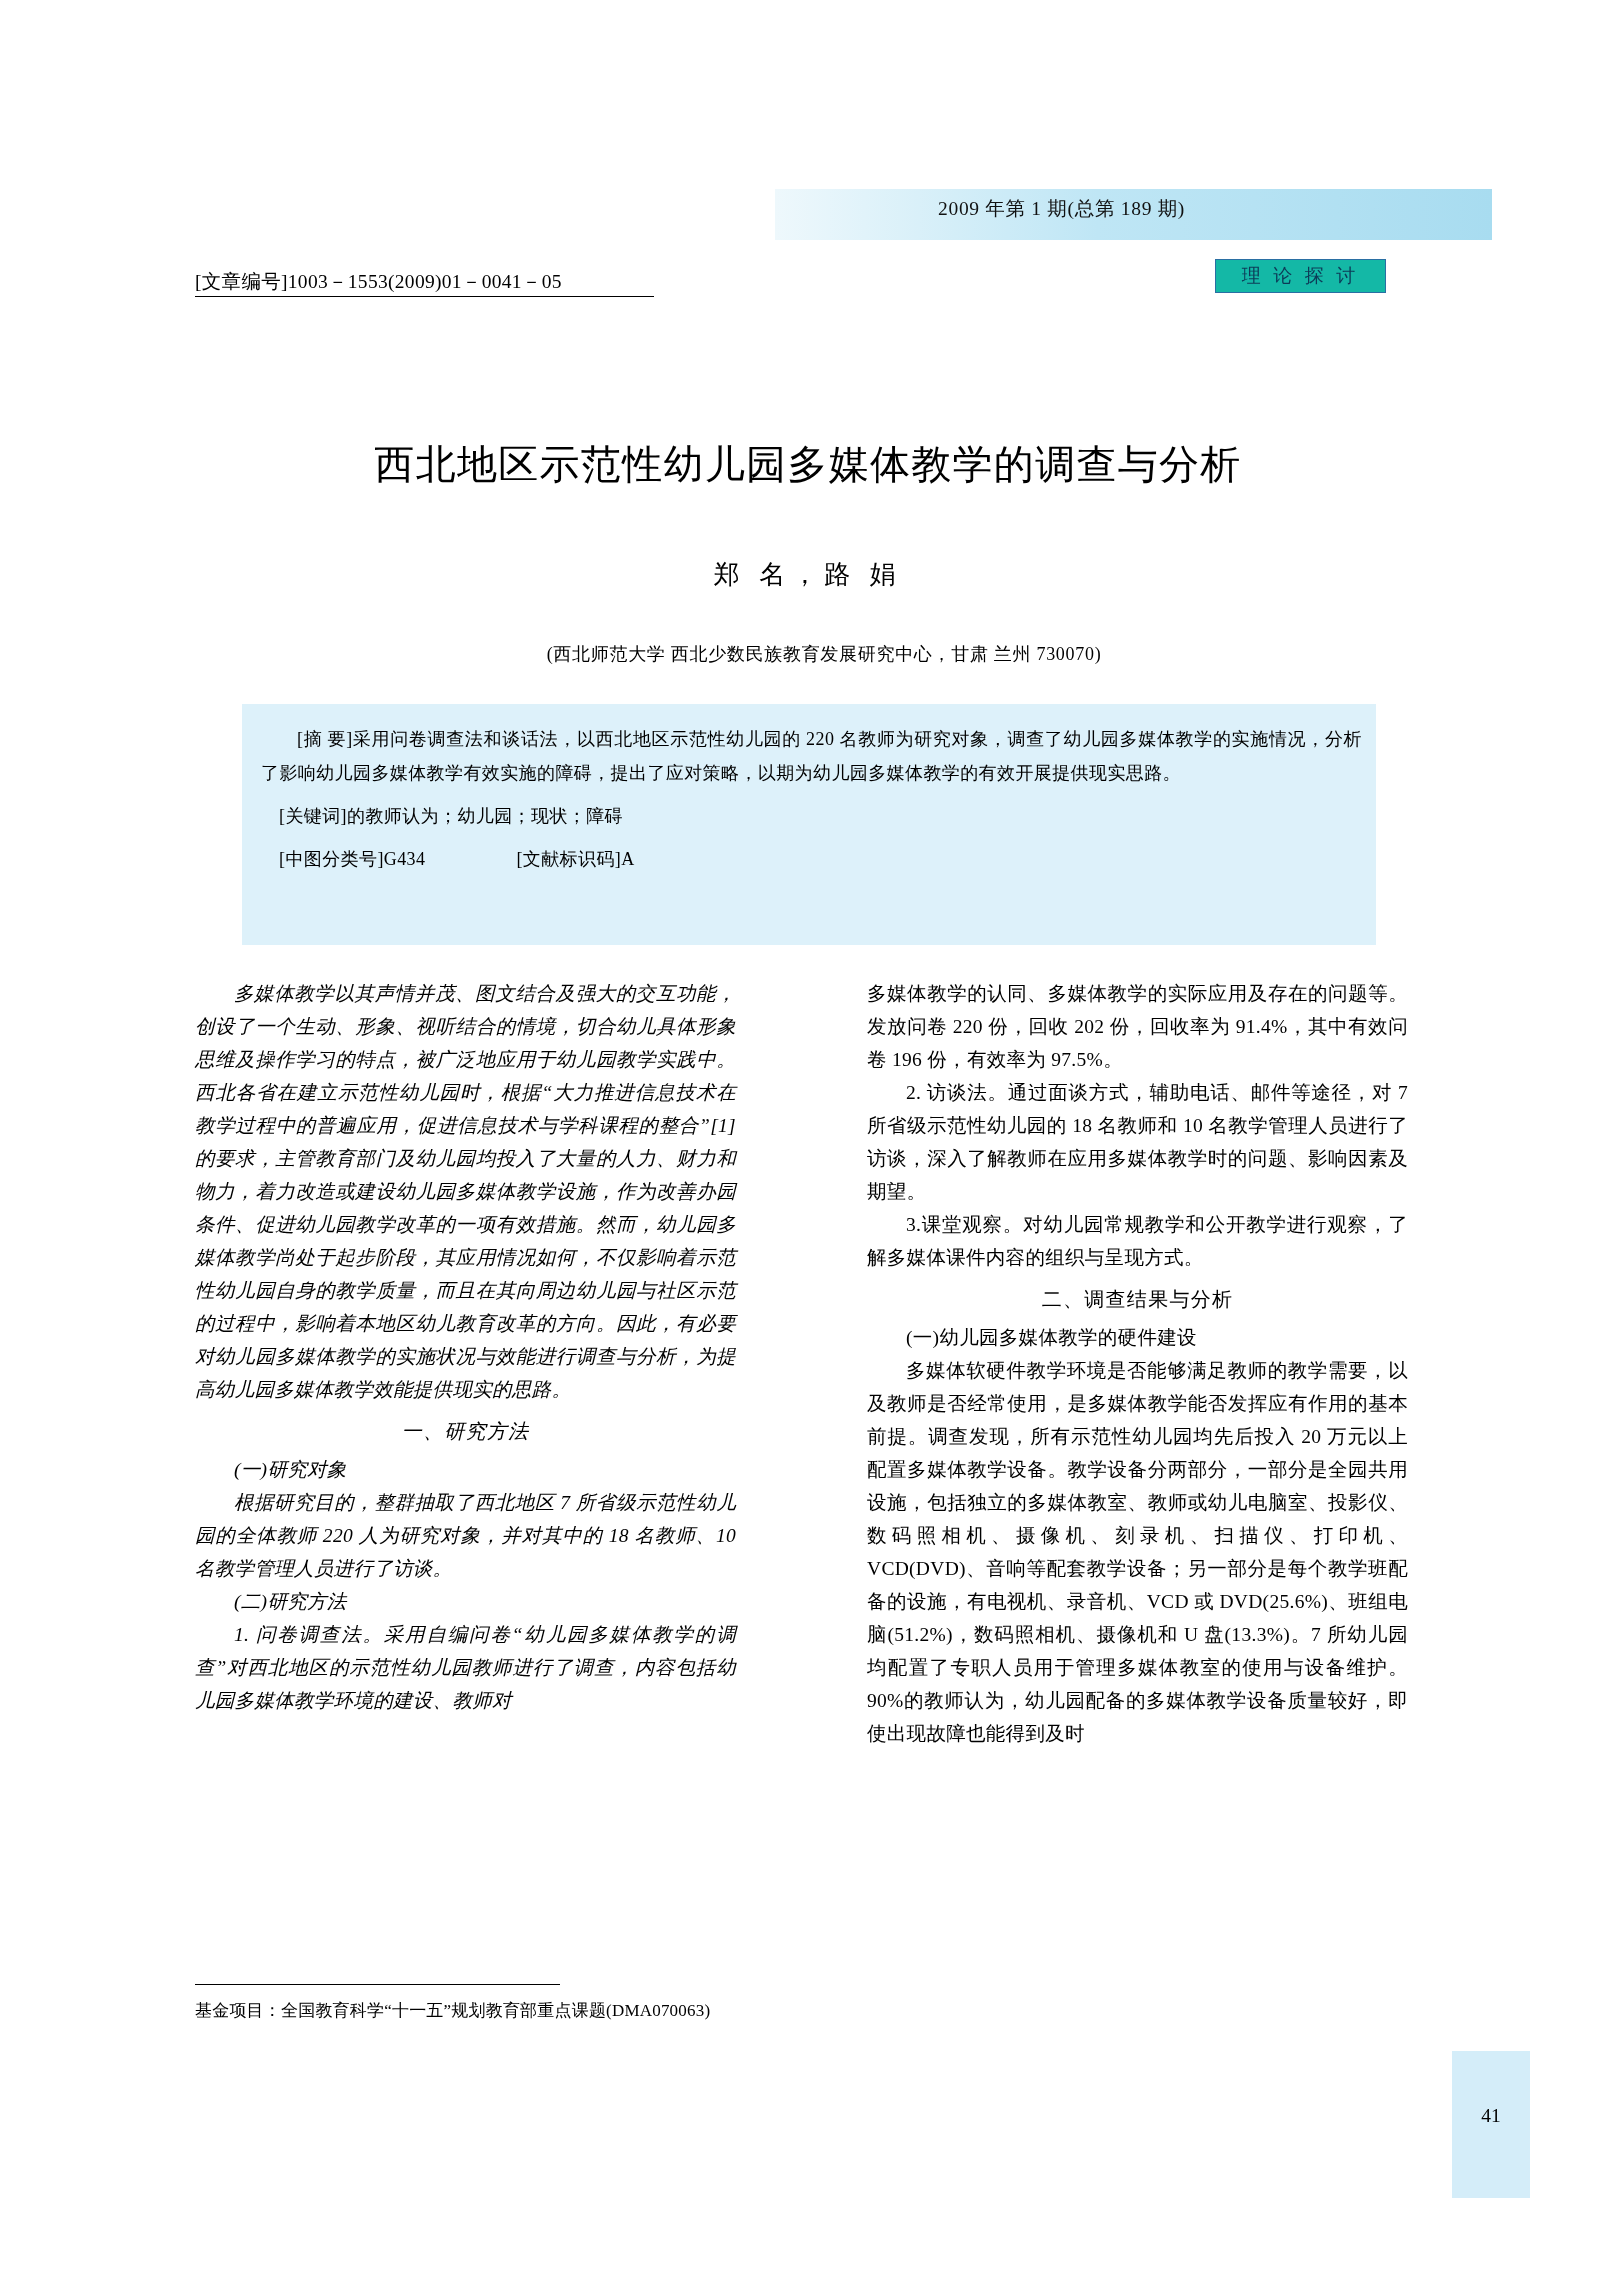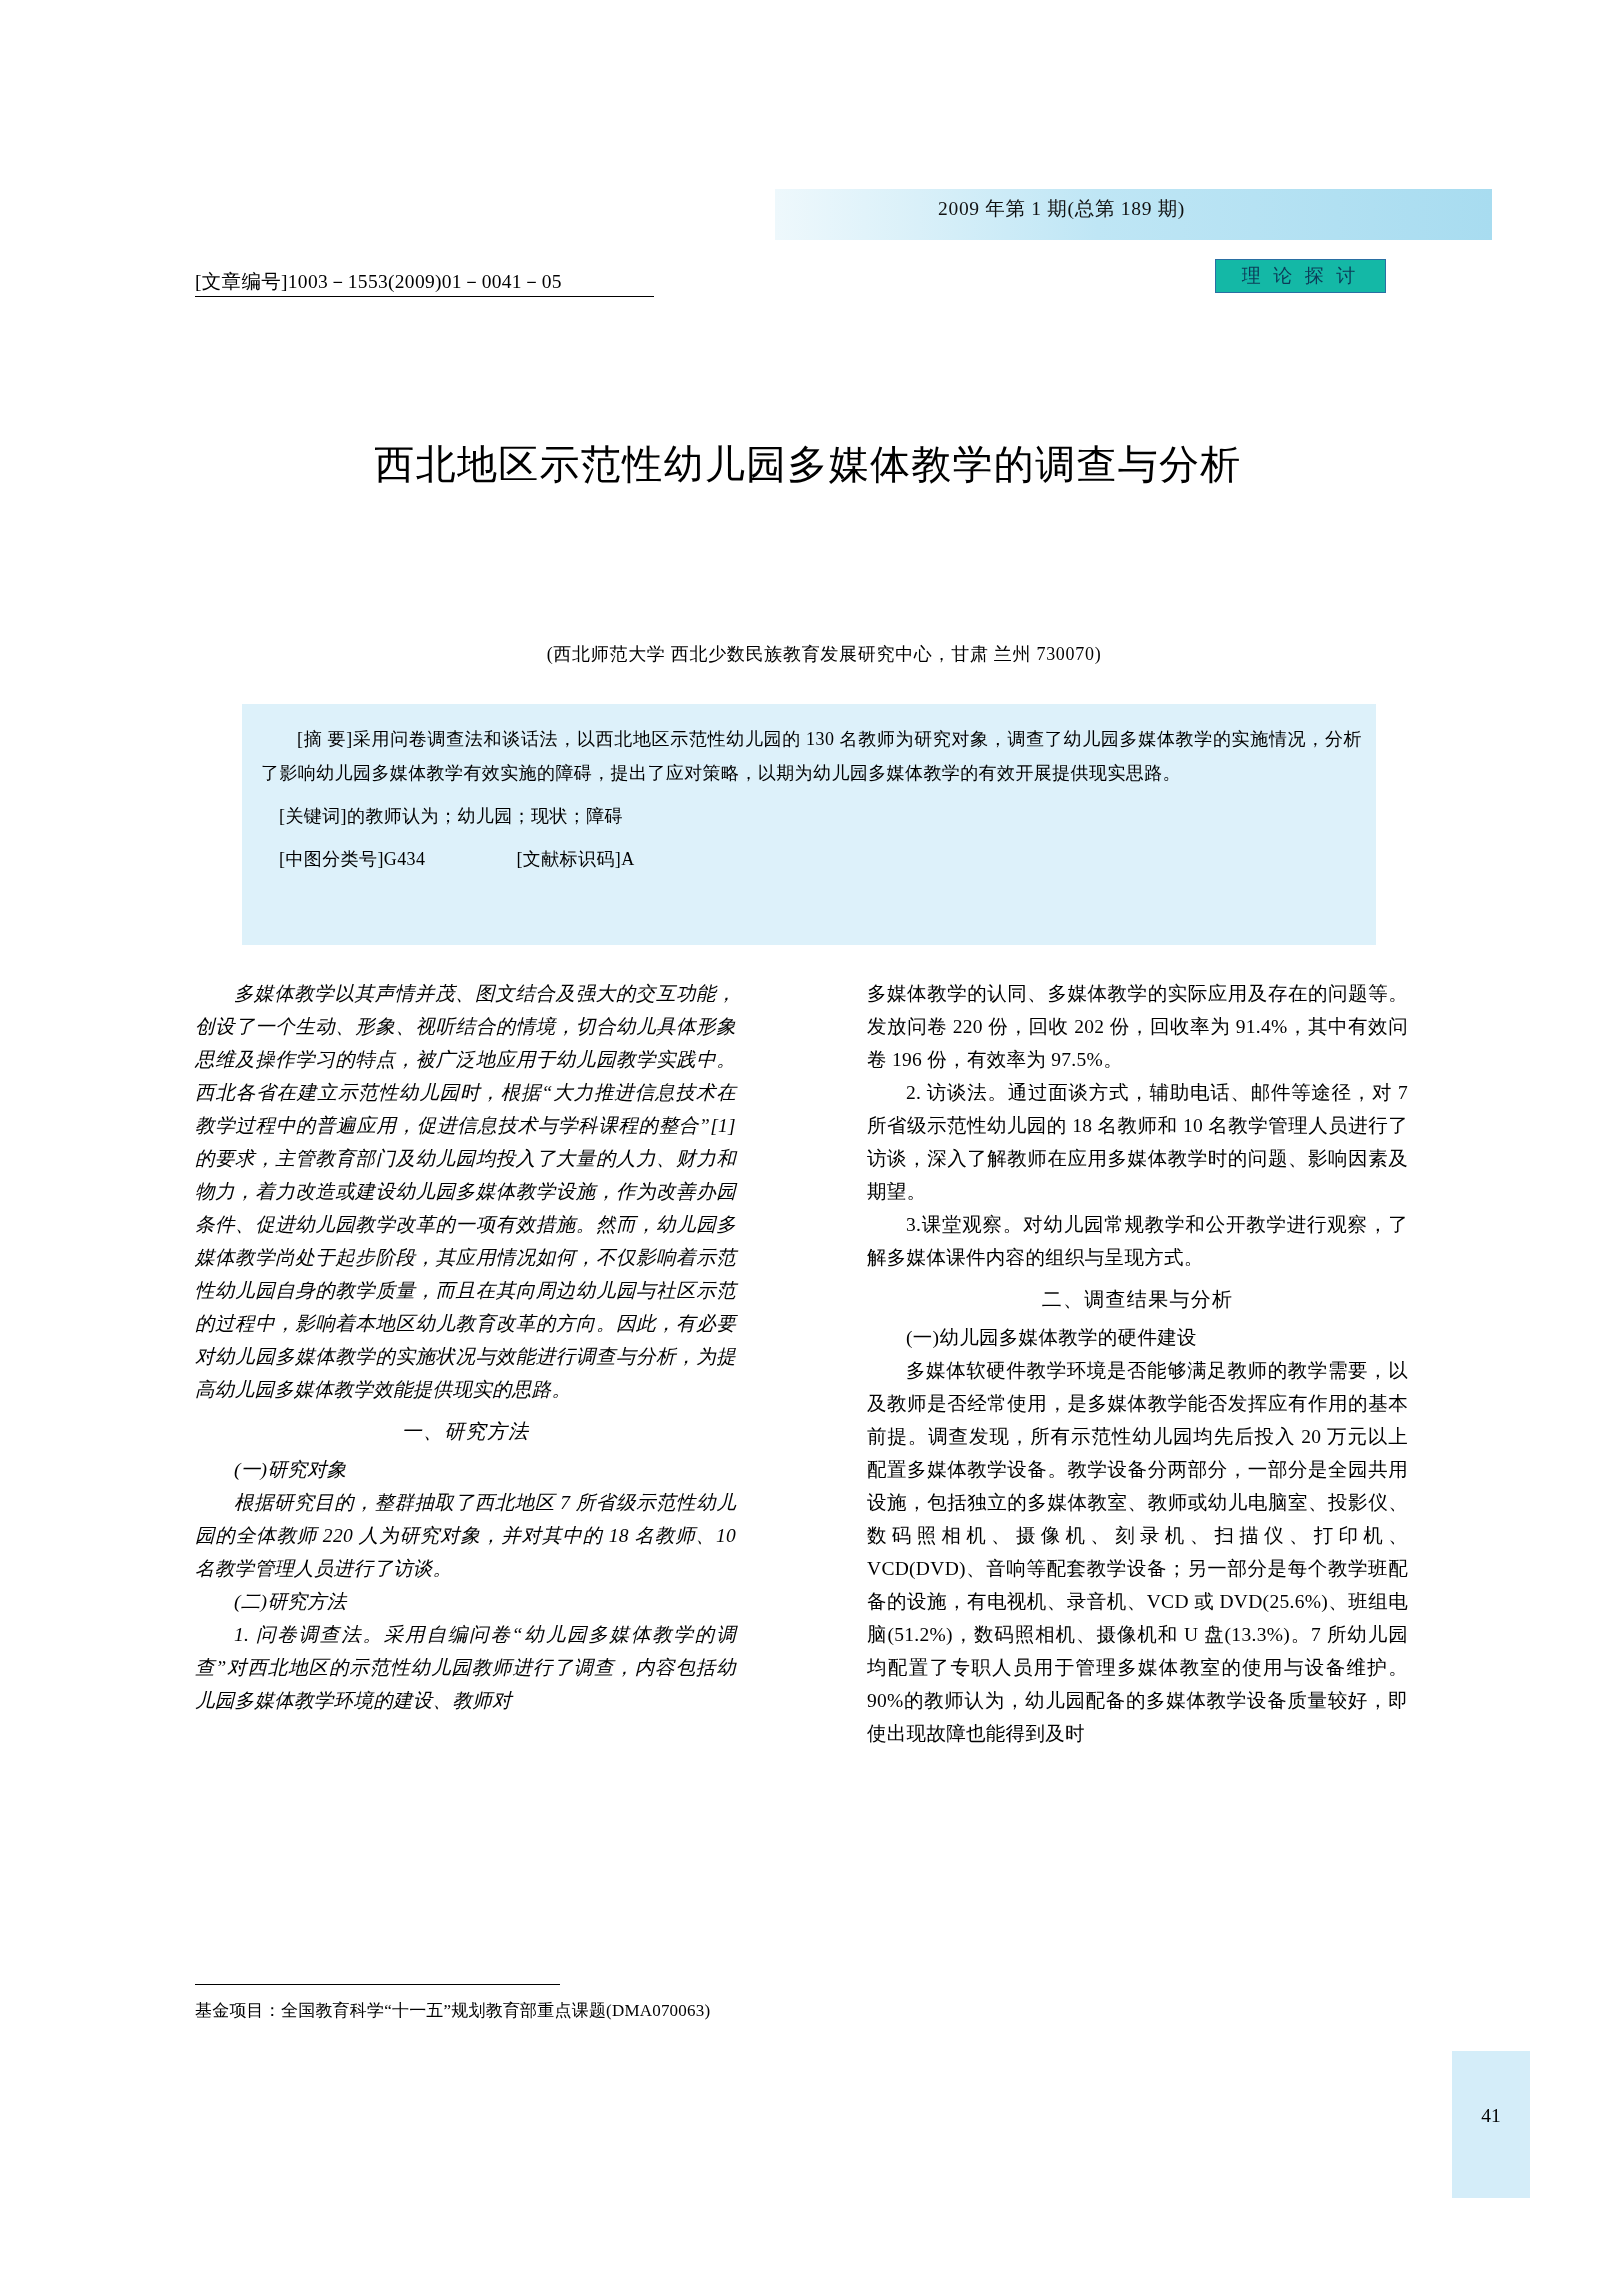--- a/index.html
+++ b/index.html
@@ -199,25 +199,26 @@
 <div class="page">
 
   <div class="header-band"></div>
   <div class="header-issue">2009 年第 1 期(总第 189 期)</div>
 
   <div class="artnum">[文章编号]1003－1553(2009)01－0041－05</div>
   <div class="rule-under-artnum"></div>
   <div class="column-badge">理 论 探 讨</div>
 
   <div class="title">西北地区示范性幼儿园多媒体教学的调查与分析</div>
+  <div class="authors">郑 名，路 娟</div>
   <div class="affiliation">(西北师范大学 西北少数民族教育发展研究中心，甘肃 兰州 730070)</div>
 
   <div class="abstract-box"></div>
   <div class="abstract-inner">
-    <p class="abs-indent"><span>[摘 要]</span><span>采用问卷调查法和谈话法，以西北地区示范性幼儿园的 130 名教师为研究对象，调查了幼儿园多媒体教学的实施情况，分析了影响幼儿园多媒体教学有效实施的障碍，提出了应对策略，以期为幼儿园多媒体教学的有效开展提供现实思路。</span></p>
+    <p class="abs-indent"><span>[摘 要]</span><span>采用问卷调查法和谈话法，以西北地区示范性幼儿园的 220 名教师为研究对象，调查了幼儿园多媒体教学的实施情况，分析了影响幼儿园多媒体教学有效实施的障碍，提出了应对策略，以期为幼儿园多媒体教学的有效开展提供现实思路。</span></p>
     <p class="kw-line"><span>[关键词]</span><span>的教师认为；幼儿园；现状；障碍</span></p>
     <p class="cls-line"><span>[中图分类号]</span><span>G434</span><span class="cls-gap"></span><span>[文献标识码]</span><span>A</span></p>
   </div>
 
   <div class="col col-left">
     <p>多媒体教学以其声情并茂、图文结合及强大的交互功能，创设了一个生动、形象、视听结合的情境，切合幼儿具体形象思维及操作学习的特点，被广泛地应用于幼儿园教学实践中。西北各省在建立示范性幼儿园时，根据“大力推进信息技术在教学过程中的普遍应用，促进信息技术与学科课程的整合”[1]的要求，主管教育部门及幼儿园均投入了大量的人力、财力和物力，着力改造或建设幼儿园多媒体教学设施，作为改善办园条件、促进幼儿园教学改革的一项有效措施。然而，幼儿园多媒体教学尚处于起步阶段，其应用情况如何，不仅影响着示范性幼儿园自身的教学质量，而且在其向周边幼儿园与社区示范的过程中，影响着本地区幼儿教育改革的方向。因此，有必要对幼儿园多媒体教学的实施状况与效能进行调查与分析，为提高幼儿园多媒体教学效能提供现实的思路。</p>
     <p class="section-h">一、研究方法</p>
     <p>(一)研究对象</p>
     <p>根据研究目的，整群抽取了西北地区 7 所省级示范性幼儿园的全体教师 220 人为研究对象，并对其中的 18 名教师、10 名教学管理人员进行了访谈。</p>
     <p>(二)研究方法</p>

